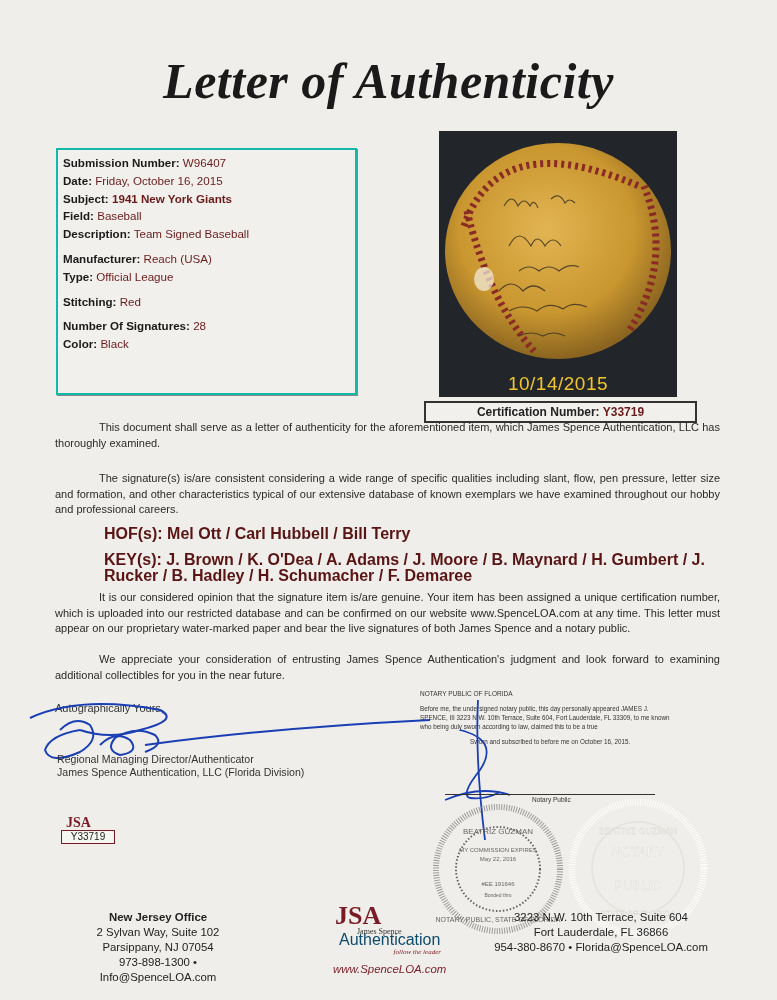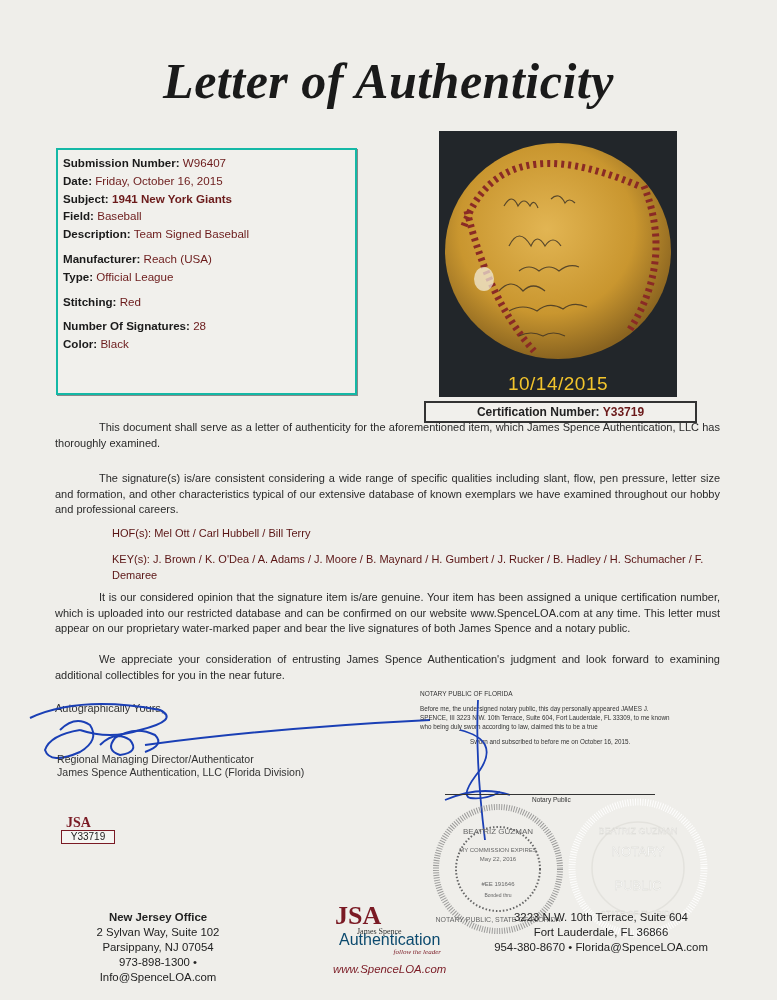--- a/index.html
+++ b/index.html
@@ -52,22 +52,22 @@
       text-align: center; font-size: 12px; font-weight: bold; line-height: 18px;
     }
     .cert-box .val { color: #6b1a1a; }
     .para {
       position: absolute; left: 55px; width: 665px;
       font-size: 11px; line-height: 15.6px; color: #2a2a2a;
       text-align: justify;
     }
     .para .indent { display: inline-block; width: 44px; }
     .hof {
-      position: absolute; left: 112px; width: 620px;
-      font-size: 11px; font-weight: normal; color: #5a1414; line-height: 15.6px;
+      position: absolute; left: 104px; width: 620px;
+      font-size: 16px; font-weight: bold; color: #5a1414; line-height: 15.6px;
     }
     .closing { position: absolute; left: 55px; top: 702px; font-size: 11px; color: #333; }
     .signer { position: absolute; left: 57px; top: 753px; font-size: 10.6px; line-height: 13px; color: #333; }
     .signature-svg { position: absolute; left: 20px; top: 690px; }
     .notary {
       position: absolute; left: 420px; top: 689px; width: 255px;
       font-size: 6.3px; line-height: 9px; color: #333;
     }
     .notary .h { font-size: 6.5px; margin-bottom: 6px; }
     .notary .sworn { margin-top: 6px; padding-left: 50px; }

